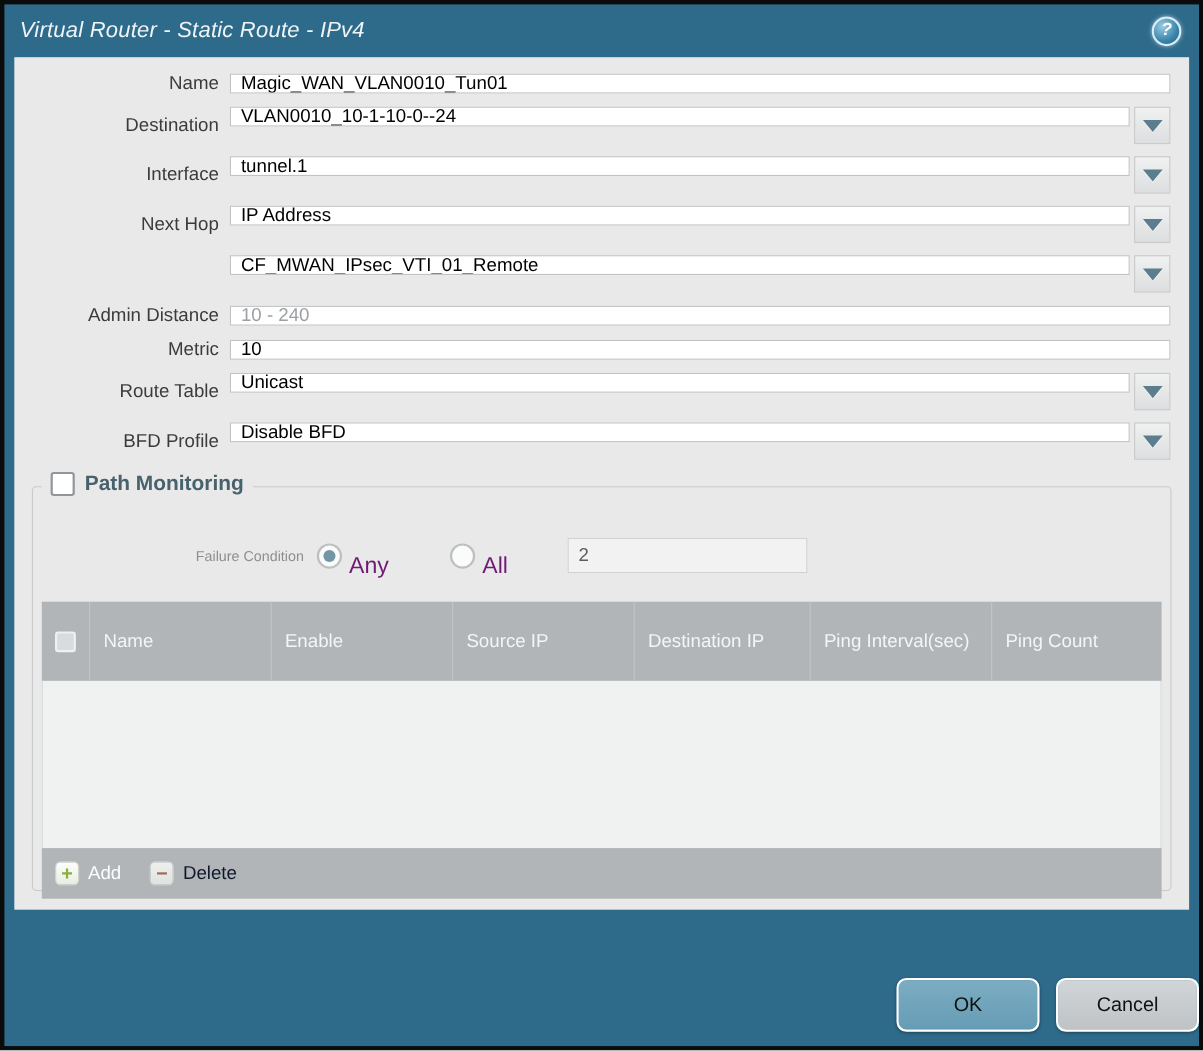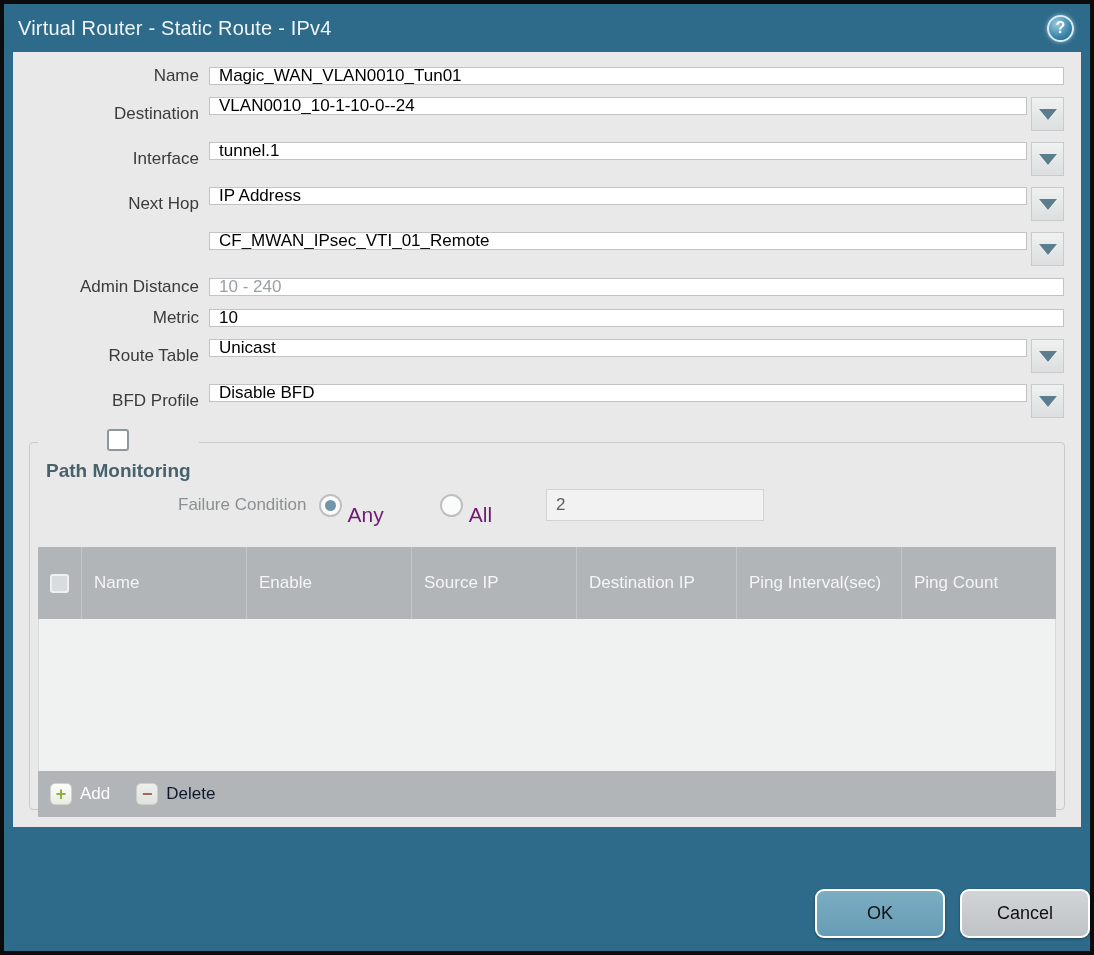--- a/index.html
+++ b/index.html
@@ -13,20 +13,21 @@
   }
   .frame {
     width: 100%; height: 100%;
     background: #2e6b8b;
     display: flex; flex-direction: column;
   }
   .titlebar {
     height: 48px; flex: 0 0 48px;
     display: flex; align-items: center;
     padding: 0 16px 0 14px;
+    font-style: italic;
   }
   .title-text {
     color: #eef4f7; font-size: 20px; font-weight: 400;
     letter-spacing: 0.2px;
   }
   .help-icon {
     margin-left: auto;
     width: 27px; height: 27px; border-radius: 50%;
     background: radial-gradient(circle at 35% 30%, #9ecbe2, #3a85ab 60%, #24617f);
     border: 2px solid #d9ecf5;
@@ -78,33 +79,33 @@
     position: relative;
     margin: 24px 16px 0 16px;
     border: 1px solid #c9cacb;
     border-radius: 4px;
     padding: 26px 8px 10px 8px;
     height: 368px;
   }
   .pm-legend {
     position: absolute; top: -14px; left: 8px;
     background: #e9e9e9; padding: 0 8px;
-    display: flex; align-items: center; gap: 9px; flex-direction: column;
+    display: flex; align-items: center; gap: 9px;
   }
   .pm-checkbox {
     width: 22px; height: 22px;
     background: #ffffff;
     border: 2px solid #8f979b;
     border-radius: 3px;
     cursor: pointer;
   }
   .pm-title { font-size: 19px; font-weight: bold; color: #48626d; }
 
   .pm-cond-row { display: flex; align-items: center; margin: 14px 10px 0 0; }
-  .dis-label { font-size: 17px; color: #8c8f91; }
+  .dis-label { font-size: 13px; color: #8c8f91; }
   .fc-label { margin-left: 140px; }
   .radio-group { display: flex; align-items: center; margin-left: 12px; gap: 6px; }
   .radio {
     width: 23px; height: 23px; border-radius: 50%;
     background: #fbfbfb; border: 2px solid #bdc0c2;
     display: flex; align-items: center; justify-content: center;
     cursor: pointer;
   }
   .radio.selected::after {
     content: ""; width: 11px; height: 11px; border-radius: 50%;

